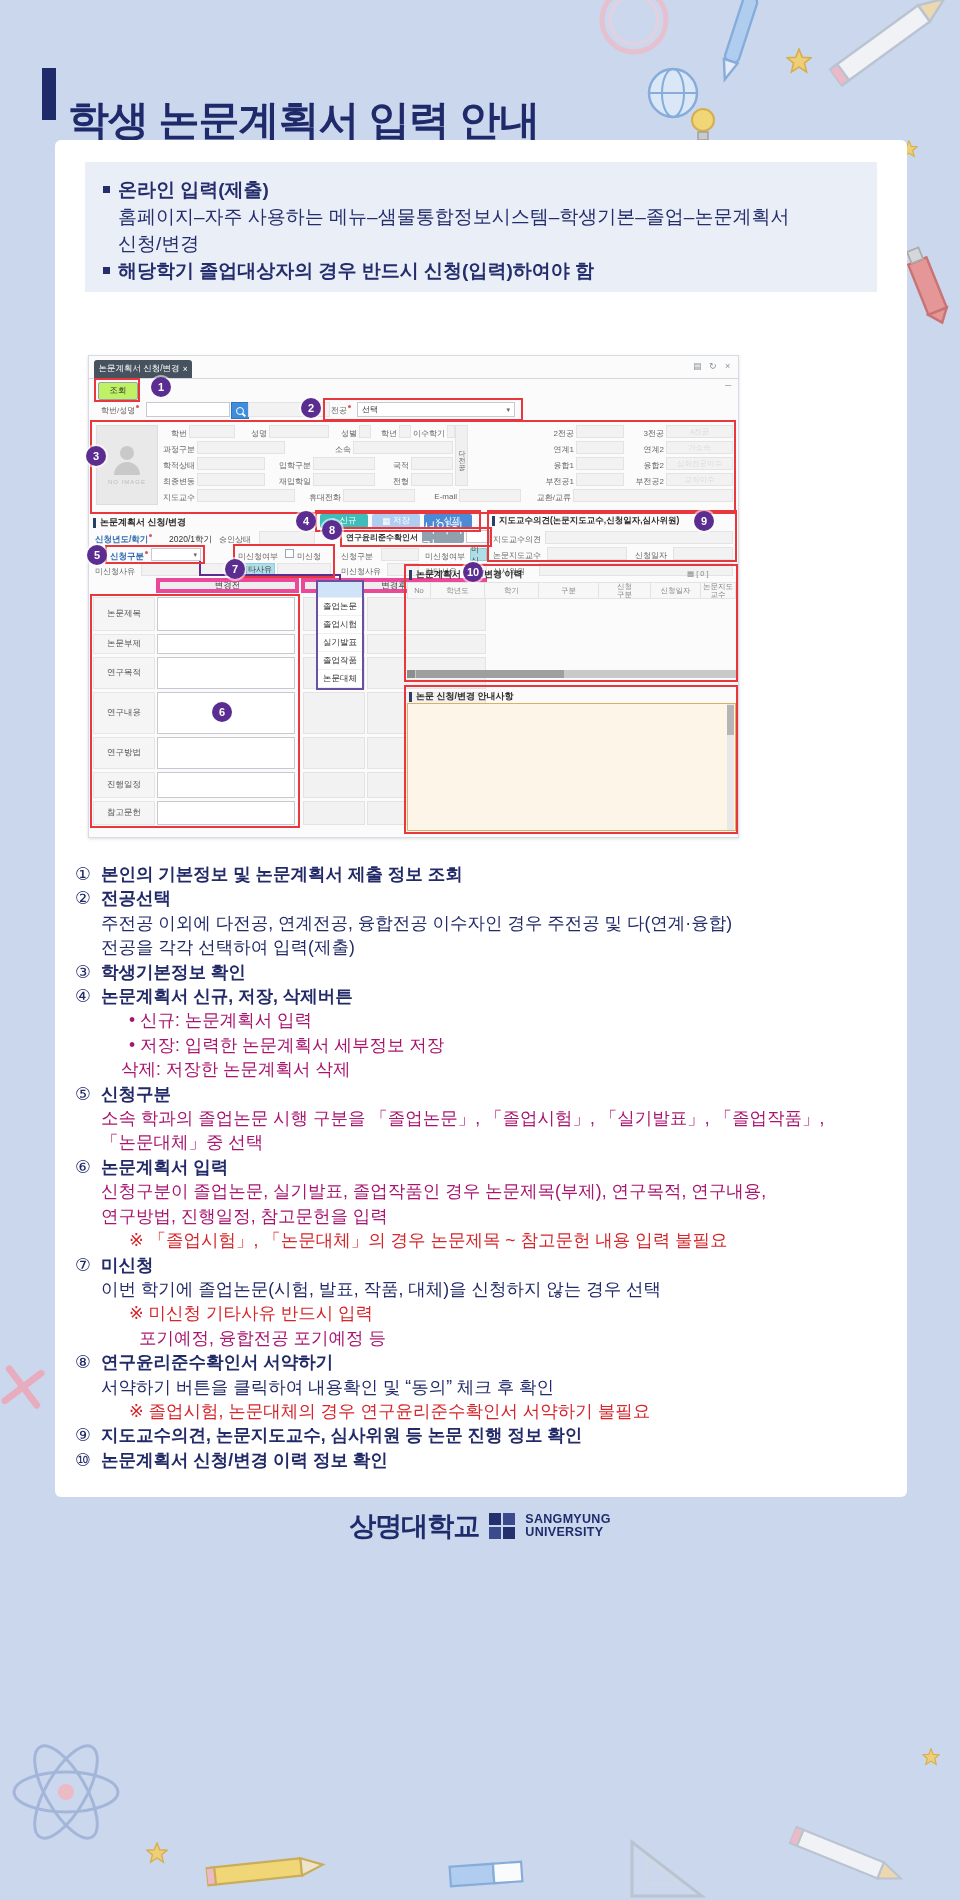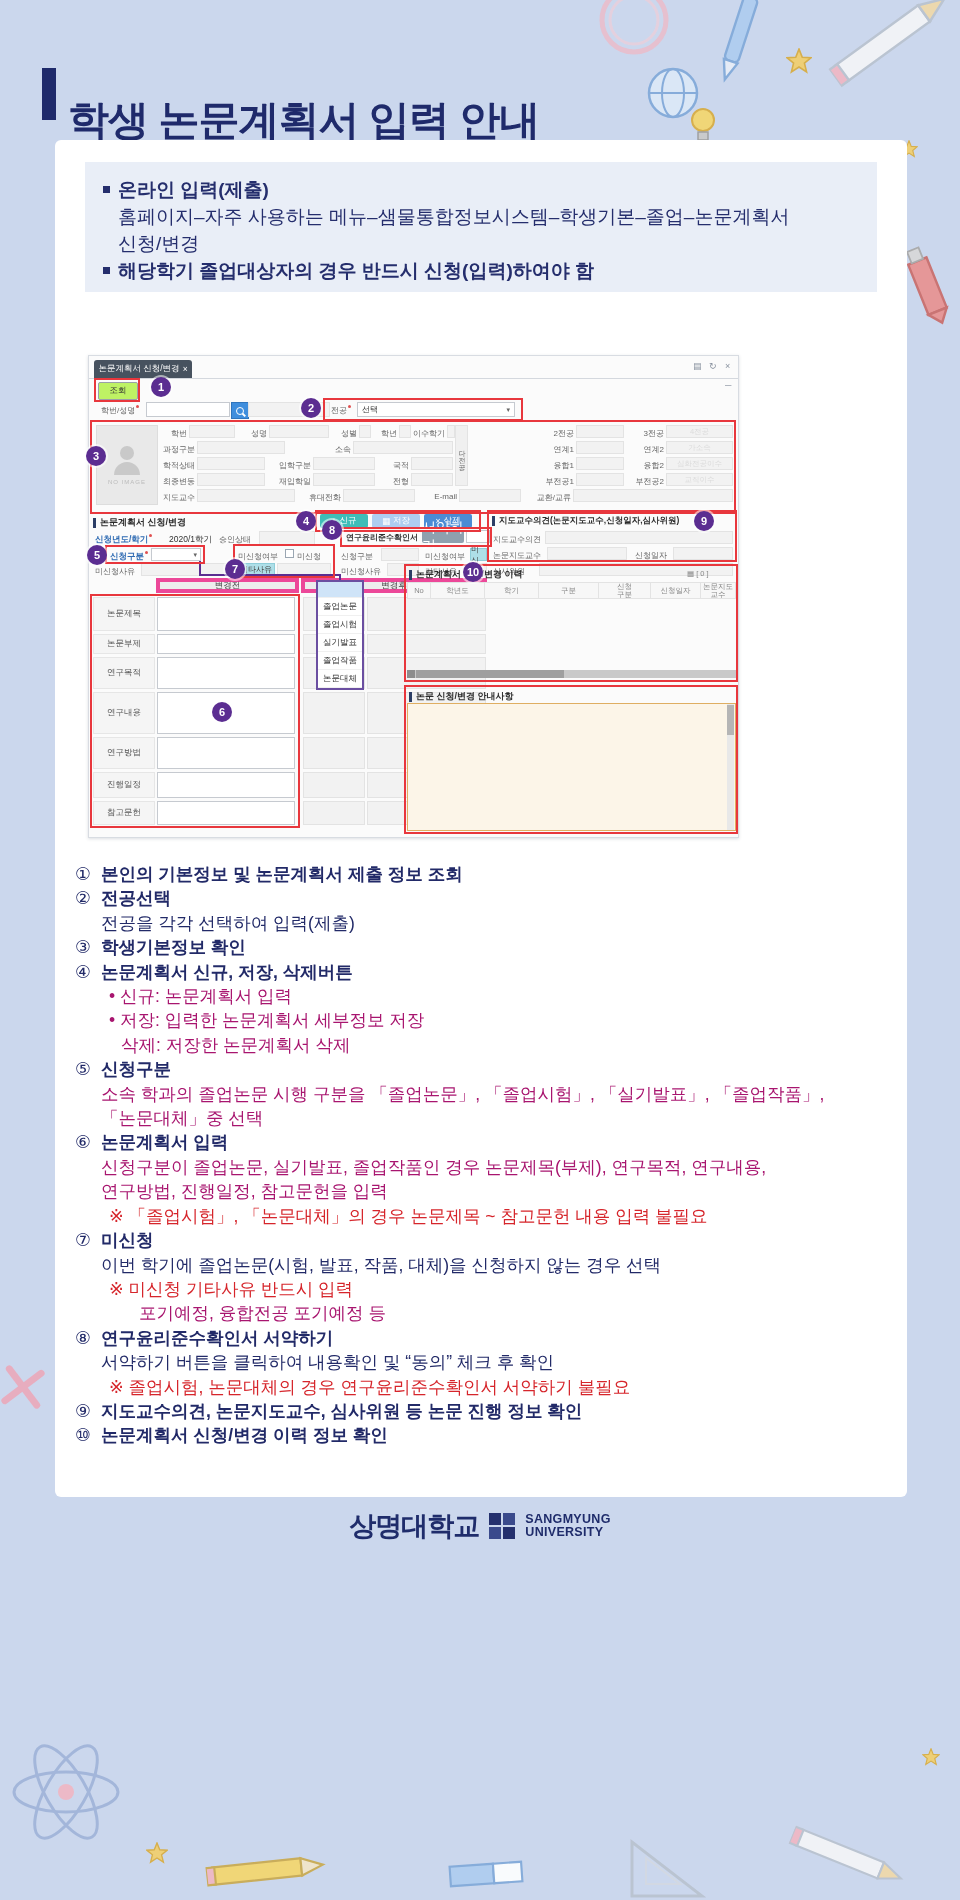--- a/index.html
+++ b/index.html
@@ -57,21 +57,21 @@
   .scroll-h .ar{position:absolute;left:0;top:0;width:8px;height:100%;background:#8d8d8d;}
   .cream{position:absolute;background:#fcf5e8;border:1px solid #dfae62;box-sizing:border-box;}
   .vsb{position:absolute;width:7px;background:#e8e8e8;}
   .vsb .th{position:absolute;top:1px;left:0;width:100%;height:30px;background:#b5b5b5;}
   
   .inst{position:absolute;left:20px;top:722px;width:812px;font-size:17.5px;line-height:24.4px;color:#222a68;}
   .ln{display:flex;}
   .ln .no{width:26px;flex:none;font-weight:500;}
   .t{font-weight:700;}
   .sub{margin-left:26px;font-weight:500;}
-  .sub2{margin-left:34px;font-weight:500;}
+  .sub2{margin-left:54px;font-weight:500;}
   .sub3{margin-left:46px;font-weight:500;}
   .sub4{margin-left:64px;font-weight:500;}
   .mag-c{color:#a8156f;}
   .red-c{color:#d6252b;}
   
   .foot{position:absolute;left:0;top:1508px;width:960px;display:flex;align-items:center;justify-content:center;gap:10px;}
   .f-kr{font-size:27px;font-weight:800;color:#1f2c6b;letter-spacing:-1px;}
   .emb{width:26px;height:26px;display:grid;grid-template-columns:12px 12px;grid-template-rows:12px 12px;gap:2px;}
   .emb i{background:#24306e;display:block;}
   .emb i.lt{background:#3a4a8c;}
@@ -426,20 +426,21 @@
 
     <div class="inst">
       <div class="ln">
           <span class="no">①</span>
           <span class="t">본인의 기본정보 및 논문계획서 제출 정보 조회</span>
         </div>
       <div class="ln">
           <span class="no">②</span>
           <span class="t">전공선택</span>
         </div>
+      <div class="sub">주전공 이외에 다전공, 연계전공, 융합전공 이수자인 경우 주전공 및 다(연계·융합)</div>
       <div class="sub">전공을 각각 선택하여 입력(제출)</div>
       <div class="ln">
           <span class="no">③</span>
           <span class="t">학생기본정보 확인</span>
         </div>
       <div class="ln">
           <span class="no">④</span>
           <span class="t">논문계획서 신규, 저장, 삭제버튼</span>
         </div>
       <div class="sub2 mag-c">• 신규: 논문계획서 입력</div>

